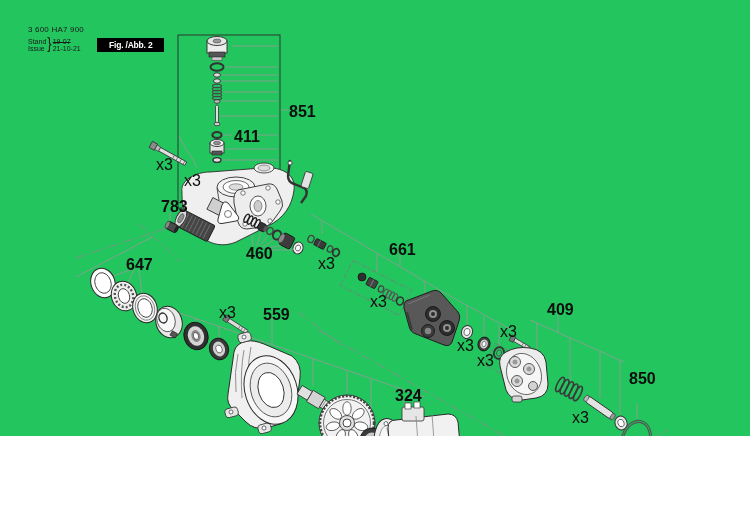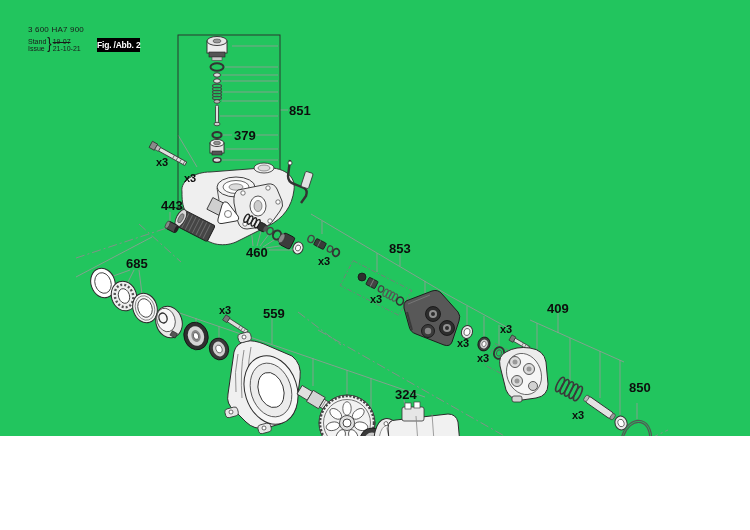--- a/index.html
+++ b/index.html
@@ -7,23 +7,23 @@
           font-family:"Liberation Sans",sans-serif;overflow:hidden;}
   svg{position:absolute;left:0;top:0;}
   .hdr{position:absolute;left:28px;top:25px;font-size:8px;color:#1a1a1a;line-height:1.15;}
   .hdr .pn{font-size:8px;letter-spacing:.2px;}
   .si{display:flex;align-items:center;margin-top:3px;font-size:7px;}
   .si .lbls div{line-height:7px;}
   .si .brace{font-size:13px;margin:0 1px;transform:scaleY(1.25);display:inline-block;}
   .si .vals div{line-height:7px;}
   .strike{text-decoration:line-through;}
   .badge{position:absolute;left:97px;top:38px;background:#000;color:#fff;
-         font-weight:bold;font-size:8.5px;padding:2px 0;letter-spacing:-.2px;}
-  .callout{position:absolute;font-weight:bold;font-size:13px;color:#0d0d0d;white-space:nowrap;}
-  .mult{position:absolute;font-weight:bold;font-size:11px;color:#0d0d0d;white-space:nowrap;}
+         font-weight:bold;font-size:8.5px;padding:2px 12px;letter-spacing:-.2px;}
+  .callout{position:absolute;font-weight:bold;font-size:16px;color:#0d0d0d;white-space:nowrap;}
+  .mult{position:absolute;font-weight:normal;font-size:16px;color:#0d0d0d;white-space:nowrap;}
   .footer{position:absolute;left:36px;top:467px;font-size:7.5px;color:#1a1a1a;line-height:1.1;}
   .footer div{margin-bottom:1px;}
 </style>
 </head>
 <body>
 
 <div class="canvas">
 
 <svg width="750" height="530" viewBox="0 0 750 530">
 
@@ -470,29 +470,29 @@
     <span class="brace">}</span>
     <div class="vals">
       <div class="strike">19-07</div>
       <div>21-10-21</div>
     </div>
   </div>
 </div>
 <div class="badge">Fig. /Abb. 2</div>
 
 <div class="callout" style="left:289px;top:103px;">851</div>
-<div class="callout" style="left:234px;top:128px;">379</div>
-<div class="callout" style="left:161px;top:198px;">443</div>
-<div class="callout" style="left:126px;top:256px;">685</div>
+<div class="callout" style="left:234px;top:128px;">411</div>
+<div class="callout" style="left:161px;top:198px;">783</div>
+<div class="callout" style="left:126px;top:256px;">647</div>
 <div class="callout" style="left:246px;top:245px;">460</div>
-<div class="callout" style="left:389px;top:241px;">853</div>
+<div class="callout" style="left:389px;top:241px;">661</div>
 <div class="callout" style="left:263px;top:306px;">559</div>
 <div class="callout" style="left:547px;top:301px;">409</div>
 <div class="callout" style="left:395px;top:387px;">324</div>
-<div class="callout" style="left:629px;top:380px;">850</div>
+<div class="callout" style="left:629px;top:370px;">850</div>
 
 <div class="mult" style="left:156px;top:156px;">x3</div>
 <div class="mult" style="left:184px;top:172px;">x3</div>
 <div class="mult" style="left:318px;top:255px;">x3</div>
 <div class="mult" style="left:370px;top:293px;">x3</div>
 <div class="mult" style="left:457px;top:337px;">x3</div>
 <div class="mult" style="left:477px;top:352px;">x3</div>
 <div class="mult" style="left:500px;top:323px;">x3</div>
 <div class="mult" style="left:572px;top:409px;">x3</div>
 <div class="mult" style="left:219px;top:304px;">x3</div>

